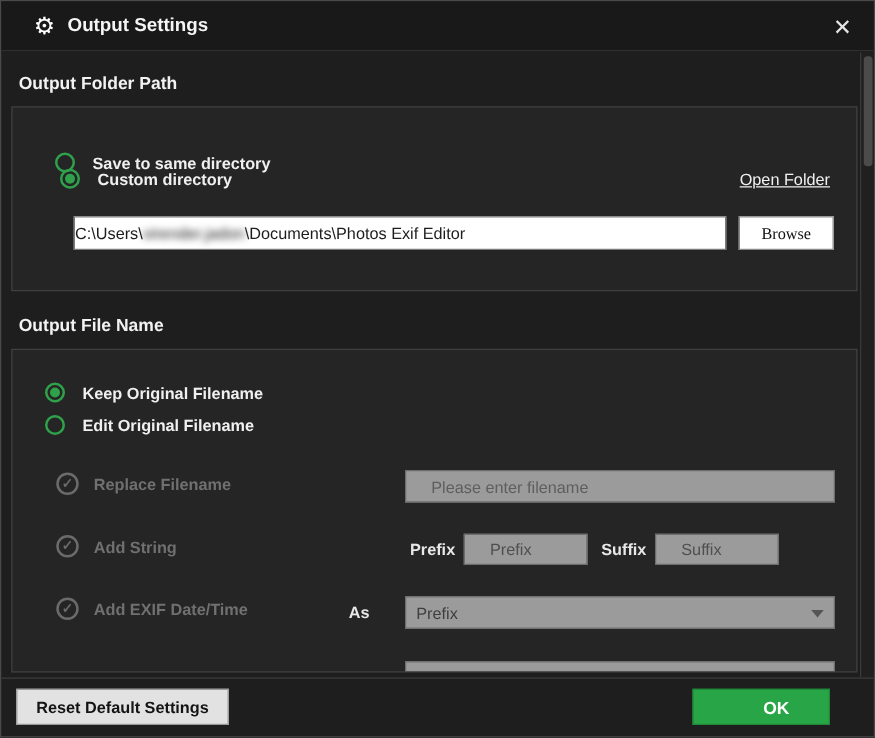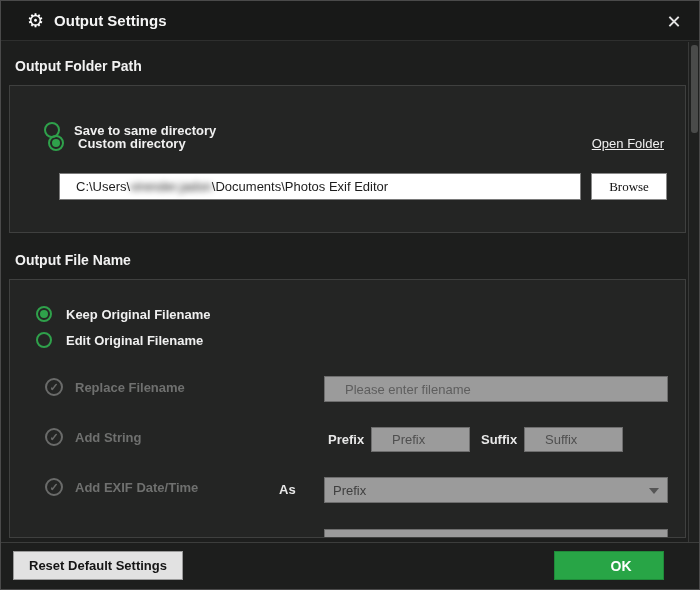--- a/index.html
+++ b/index.html
@@ -53,21 +53,21 @@
     display:inline-block; flex:none;
   }
   .row { position:absolute; display:flex; align-items:center; }
   .radio-label { font-size:13px; font-weight:bold; color:#f0f0f0; margin-left:14px; }
   .disabled-label { font-size:13px; font-weight:bold; color:#6f706f; margin-left:12px; }
   
   .path-input {
     position:absolute; left:49px; top:87px; width:522px; height:27px;
     background:#ffffff; border:1px solid #7a7a7a;
     font-size:13px; color:#1d1d1d; line-height:25px;
-    padding-left:16px; white-space:nowrap; overflow:hidden;
+    padding-left:0; white-space:nowrap; overflow:hidden;
   }
   .blurred { filter:blur(3px); }
   .browse-btn {
     position:absolute; left:581px; top:87px; width:76px; height:27px;
     background:#ffffff; border:1px solid #8a8a8a;
     font-size:13px; color:#111; font-family:Liberation Serif, serif;
     cursor:pointer;
   }
   .link {
     position:absolute; right:21px; top:50px;

